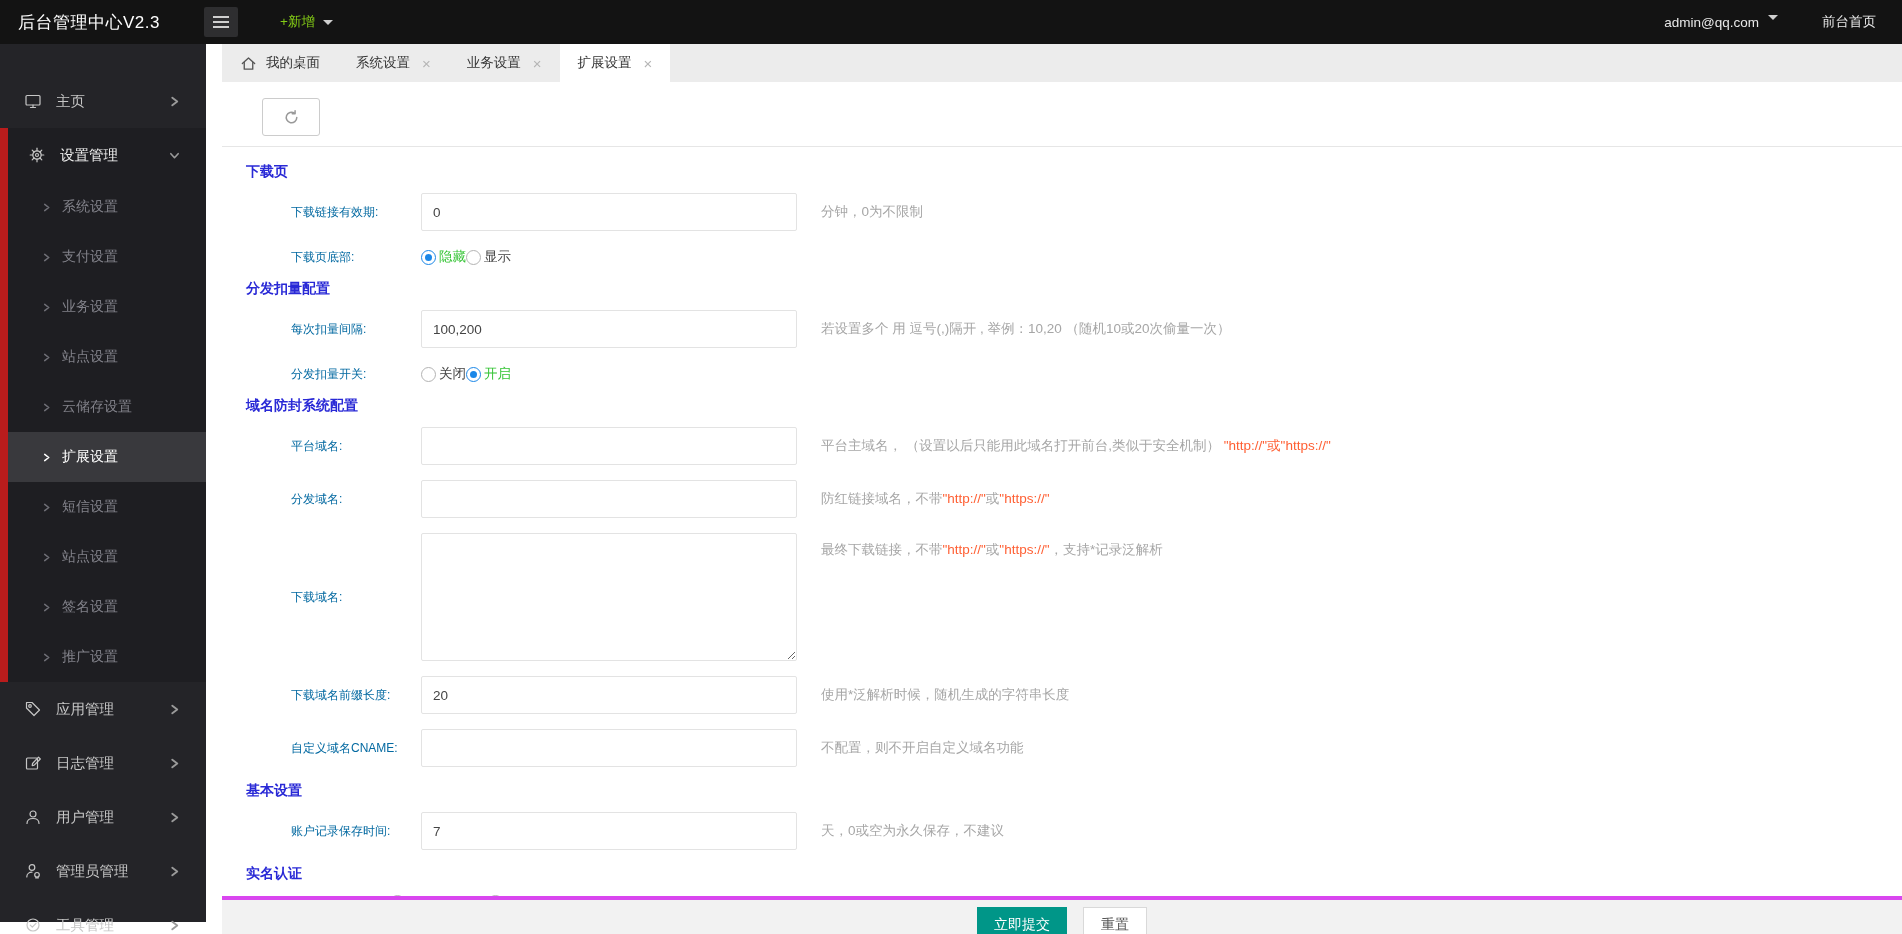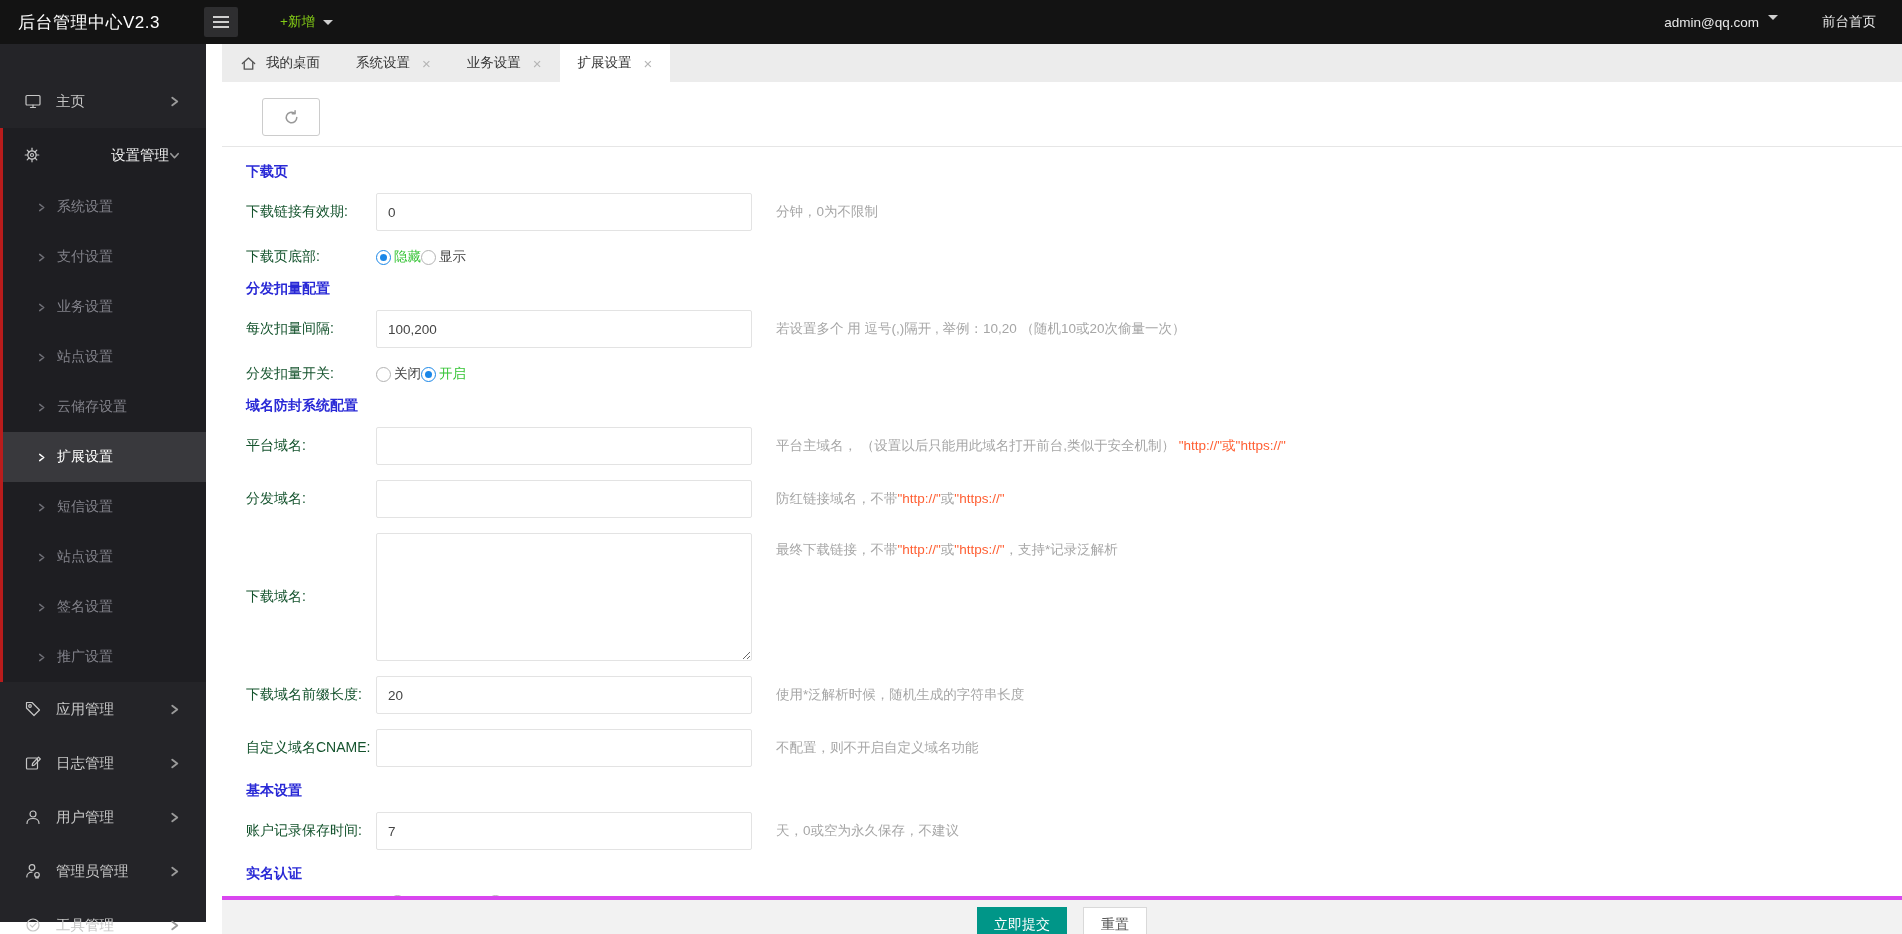--- a/index.html
+++ b/index.html
@@ -30,21 +30,21 @@
   
   .sidebar { position:absolute; top:44px; left:0; bottom:12px; width:206px; background:#242428;
     padding-top:30px; z-index:5; }
   .nav-item { height:54px; display:flex; align-items:center; padding:0 26px 0 24px;
     color:#c6c6c6; font-size:14.5px; cursor:pointer; }
   .nav-icon { width:18px; height:18px; margin-right:14px; display:inline-flex; color:#c6c6c6; }
   .nav-icon svg { width:18px; height:18px; stroke-width:1.2; }
   .nav-label { flex:1; }
   .nav-chevron { display:inline-flex; color:#9a9a9a; }
   .nav-chevron svg { width:11px; height:11px; stroke-width:1.7; }
-  .nav-group { background:#1e1e22; border-left:3px solid #b91c1c;text-align:right; }
+  .nav-group { background:#1e1e22; border-left:8px solid #b91c1c; }
   .nav-group .nav-item { padding-left:20px; color:#efefef; }
   .subnav-item { height:50px; display:flex; align-items:center; padding-left:34px;
     color:#82828a; font-size:14px; cursor:pointer; }
   .sub-chevron { display:inline-flex; margin-right:11px; color:#6f6f76; }
   .sub-chevron svg { width:9px; height:9px; stroke-width:1.7; }
   .subnav-item.active { background:#39393d; color:#fff; }
   .subnav-item.active .sub-chevron { color:#fff; }
 
   
   .tabbar { position:absolute; left:222px; top:44px; right:0; height:38px; background:#ececec;
@@ -60,21 +60,21 @@
   .content { position:absolute; left:222px; top:82px; right:0; bottom:38px; background:#fff; overflow:hidden; }
   .refresh-btn { margin:16px 0 0 40px; width:58px; height:38px; background:#fff;
     border:1px solid #ccc; border-radius:3px; display:flex; align-items:center; justify-content:center; cursor:pointer; color:#999; }
   .refresh-btn svg { width:17px; height:17px; stroke-width:1.6; }
   .content-divider { margin-top:10px; border-bottom:1px solid #e6e6e6; }
 
   .form { padding:16px 0 0 24px; }
   .form-heading { font-size:14px; font-weight:bold; color:#2929d6; height:16px; line-height:16px;
     margin:0 0 14px 0; }
   .form-row { display:flex; align-items:center; margin-bottom:15px; }
-  .form-label { width:130px; font-size:14px; color:#14532d; flex-shrink:0; }
+  .form-label { width:130px; font-size:12px; color:#0369a1; flex-shrink:0;margin-left:45px; }
   .form-input { width:376px; height:38px; border:1px solid #e3e3e3; border-radius:2px;
     padding:0 11px; font-size:13.5px; color:#444; outline:none;
     font-family:"Liberation Sans","DejaVu Sans",sans-serif; }
   .form-textarea { width:376px; height:128px; border:1px solid #e3e3e3; border-radius:2px;
     padding:8px 11px; font-size:13.5px; color:#444; outline:none; resize:both;
     font-family:"Liberation Sans","DejaVu Sans",sans-serif; }
   .form-hint { margin-left:24px; color:#a6a6a6; font-size:13.5px; white-space:nowrap; }
   .orange { color:#ff5f33; }
   .textarea-row .form-hint { align-self:flex-start; margin-top:8px; }
 

